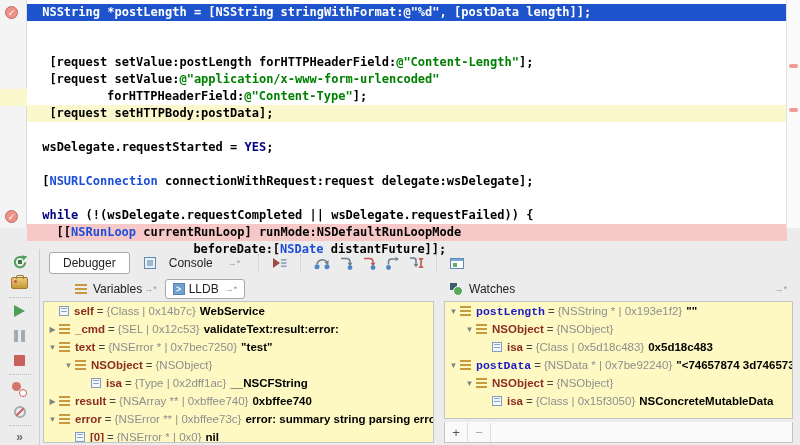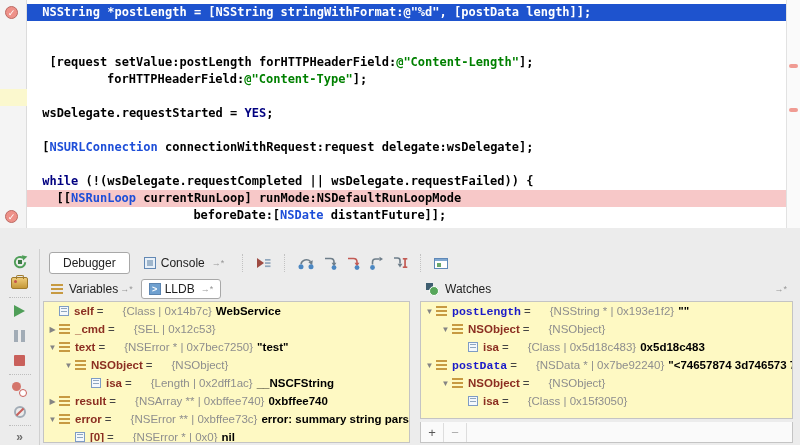--- a/index.html
+++ b/index.html
@@ -45,70 +45,72 @@
   .ic-toolbox::after{content:"";position:absolute;left:2px;top:2px;width:3px;height:3px;background:#C4524C;border-radius:50%;}
   .ic-bps{width:15px;height:15px;position:relative;}
   .ic-bps::before{content:"";position:absolute;left:0;top:0;width:9px;height:9px;border-radius:50%;background:#D4756B;}
   .ic-bps::after{content:"";position:absolute;right:0;bottom:0;width:6px;height:6px;border-radius:50%;border:1.5px solid #C9605B;background:#fff;}
   .ic-mute{width:12px;height:12px;border:2px solid #A2ACB6;border-radius:50%;position:relative;box-sizing:border-box;}
   .ic-mute::after{content:"";position:absolute;left:-1px;top:3px;width:10px;height:2px;background:#C9605B;transform:rotate(-45deg);}
   .more{font-size:12px;color:#6E6E6E;font-weight:bold;}
   
   #tabrow{position:absolute;left:41px;top:0;right:0;height:28px;display:flex;align-items:center;}
   .tab-active{background:#fff;border:1px solid #A8A8A8;border-radius:3px;padding:3px 13px;font-size:12px;color:#222;margin-left:8px;}
-  .tab-flat{display:flex;align-items:center;gap:5px;font-size:12px;color:#222;margin-left:14px;margin-right:10px;}
+  .tab-flat{display:flex;align-items:center;gap:13px;font-size:12px;color:#222;margin-left:14px;margin-right:10px;}
   .sfx{font-size:9px;color:#969696;margin-left:2px;}
   .hsep{width:1px;height:18px;border-left:1px dotted #C2C2C2;margin:0 8px;}
   .stepbtn{margin:0 4px;display:flex;align-items:center;}
   .ic-console{width:12px;height:12px;border:1px solid #6288B4;background:#E8F0F8;position:relative;box-sizing:border-box;}
   .ic-console::after{content:"";position:absolute;left:2px;top:2px;width:6px;height:6px;background:#9FB6CC;}
   .ic-layout{width:14px;height:11px;border:1px solid #5E88B8;background:#fff;position:relative;box-sizing:border-box;}
   .ic-layout::before{content:"";position:absolute;left:0;top:0;right:0;height:2px;background:#7FA7D0;}
   .ic-layout::after{content:"";position:absolute;left:2px;top:4px;width:4px;height:4px;background:#6BA86B;}
   
   #panes{position:absolute;left:41px;top:28px;right:0;bottom:0;display:flex;}
-  #vpane{width:371px;position:relative;}
+  #vpane{width:371px;position:relative;padding-left:24px;}
   #splitter{width:6px;}
   #wpane{flex:1;position:relative;margin-right:5px;}
   .pane-head{height:24px;display:flex;align-items:center;font-size:12px;color:#222;}
   .tab-raised{display:flex;align-items:center;gap:4px;background:#fff;border:1px solid #A8A8A8;border-radius:3px;padding:2px 7px;margin-left:8px;}
   .pane-body{position:absolute;left:2px;right:2px;top:24px;bottom:2px;background:#fef9c3;border:1px solid #C4C4C4;overflow:hidden;}
   #wpane .pane-body{bottom:26px;}
   #wtoolbar{position:absolute;left:2px;right:2px;bottom:2px;height:21px;background:#FAFAFA;border:1px solid #C4C4C4;border-top:none;display:flex;align-items:center;box-sizing:border-box;}
   #wtoolbar .tbtn{width:22px;text-align:center;font-size:13px;color:#555;border-right:1px solid #DDD;line-height:19px;}
   #wtoolbar .tbtn.dis{color:#AAA;}
   
   .trow{height:18px;display:flex;align-items:center;font-size:11.5px;white-space:nowrap;overflow:hidden;}
   .arr{width:13px;flex:none;text-align:center;font-size:8px;color:#848484;}
   .ic{flex:none;margin-right:5px;}
   .ic-lines{width:11px;height:10px;background:repeating-linear-gradient(to bottom,#C79A42 0 2px,rgba(0,0,0,0) 2px 4px);}
   .ic-obj{width:10px;height:10px;border:1px solid #7E9CC4;background:#F4F8FC;position:relative;box-sizing:border-box;}
   .ic-obj::after{content:"";position:absolute;left:1px;top:1px;right:1px;bottom:1px;background:repeating-linear-gradient(to bottom,#8FA6BF 0 1px,rgba(0,0,0,0) 1px 3px);}
   .nm{font-weight:bold;color:#8B2E21;}
   .nm-w{color:#1B1BC8;font-family:Liberation Mono, monospace;}
   .eq{color:#444;margin:0 3px;}
-  .ty{color:#8E8E8E;margin-left:16px;}
+  .ty{color:#8E8E8E;}
   .val{font-weight:bold;color:#000;margin-left:4px;}
   .ic-watch{width:13px;height:13px;position:relative;margin-left:8px;margin-right:6px;flex:none;}
   .ic-watch::before{content:"";position:absolute;left:0;top:0;width:7px;height:7px;background:#3E5E70;}
   .ic-watch::after{content:"";position:absolute;right:0;bottom:0;width:8px;height:8px;border-radius:50%;background:#57A65A;border:1px solid #fff;}
   .ic-lldb{width:12px;height:12px;border:1px solid #5B84B0;background:#6FA0CF;color:#fff;font-size:9px;font-weight:bold;line-height:11px;text-align:center;box-sizing:border-box;}
   .ic-varstab{width:12px;height:10px;background:repeating-linear-gradient(to bottom,#C79A42 0 2px,rgba(0,0,0,0) 2px 4px);margin-left:10px;margin-right:6px;}
 </style>
 </head>
 <body>
 
 <div id="app">
 
   <div id="editor">
     <div id="code-lines">
         <div class="cl sel" style="padding-left: 15.2px;"><span class="tk-w">NSString *postLength = [NSString stringWithFormat:@"%d", [postData length]];</span></div>
         <div class="cl " style="padding-left: 8px;"></div>
         <div class="cl " style="padding-left: 22.4px; margin-top: 16px;"><span class="tk-p">[request setValue:postLength forHTTPHeaderField:</span><span class="tk-s">@"Content-Length"</span><span class="tk-p">];</span></div>
+        <div class="cl " style="padding-left: 22.4px;"><span class="tk-p">[request setValue:</span><span class="tk-s">@"application/x-www-form-urlencoded"</span></div>
         <div class="cl " style="padding-left: 80px;"><span class="tk-p">forHTTPHeaderField:</span><span class="tk-s">@"Content-Type"</span><span class="tk-p">];</span></div>
+        <div class="cl warn" style="padding-left: 22.4px;"><span class="tk-p">[request setHTTPBody:postData];</span></div>
         <div class="cl " style="padding-left: 8px;"></div>
         <div class="cl " style="padding-left: 15.2px;"><span class="tk-p">wsDelegate.requestStarted = </span><span class="tk-k">YES</span><span class="tk-p">;</span></div>
         <div class="cl " style="padding-left: 8px;"></div>
         <div class="cl " style="padding-left: 15.2px;"><span class="tk-p">[</span><span class="tk-c">NSURLConnection</span><span class="tk-p"> connectionWithRequest:request delegate:wsDelegate];</span></div>
         <div class="cl " style="padding-left: 8px;"></div>
         <div class="cl " style="padding-left: 15.2px;"><span class="tk-k">while</span><span class="tk-p"> (!(wsDelegate.requestCompleted || wsDelegate.requestFailed)) {</span></div>
         <div class="cl cur" style="padding-left: 29.6px;"><span class="tk-p">[[</span><span class="tk-c">NSRunLoop</span><span class="tk-p"> currentRunLoop] runMode:NSDefaultRunLoopMode</span></div>
         <div class="cl " style="padding-left: 166.4px;"><span class="tk-p">beforeDate:[</span><span class="tk-c">NSDate</span><span class="tk-p"> </span><span class="tk-b">distantFuture</span><span class="tk-p">]];</span></div>
       </div>
     <div id="gutter">
@@ -240,20 +242,21 @@
               <span class="eq">=</span>
               <span class="ty">{Class | 0x14b7c}</span>
               <span class="val">WebService</span>
             </div>
             <div class="trow">
               <span class="arr" style="margin-left: 2px;">▶</span>
               <span class="ic ic-lines"></span>
               <span class="nm">_cmd</span>
               <span class="eq">=</span>
               <span class="ty">{SEL | 0x12c53}</span>
+              <span class="val">validateText:result:error:</span>
             </div>
             <div class="trow">
               <span class="arr" style="margin-left: 2px;">▼</span>
               <span class="ic ic-lines"></span>
               <span class="nm">text</span>
               <span class="eq">=</span>
               <span class="ty">{NSError * | 0x7bec7250}</span>
               <span class="val">"test"</span>
             </div>
             <div class="trow">
@@ -261,21 +264,21 @@
               <span class="ic ic-lines"></span>
               <span class="nm">NSObject</span>
               <span class="eq">=</span>
               <span class="ty">{NSObject}</span>
             </div>
             <div class="trow">
               <span class="arr" style="margin-left: 34px;"></span>
               <span class="ic ic-obj"></span>
               <span class="nm">isa</span>
               <span class="eq">=</span>
-              <span class="ty">{Length | 0x2dff1ac}</span>
+              <span class="ty">{Type | 0x2dff1ac}</span>
               <span class="val">__NSCFString</span>
             </div>
             <div class="trow">
               <span class="arr" style="margin-left: 2px;">▶</span>
               <span class="ic ic-lines"></span>
               <span class="nm">result</span>
               <span class="eq">=</span>
               <span class="ty">{NSArray ** | 0xbffee740}</span>
               <span class="val">0xbffee740</span>
             </div>
@@ -343,20 +346,21 @@
               <span class="nm">NSObject</span>
               <span class="eq">=</span>
               <span class="ty">{NSObject}</span>
             </div>
             <div class="trow">
               <span class="arr" style="margin-left: 34px;"></span>
               <span class="ic ic-obj"></span>
               <span class="nm">isa</span>
               <span class="eq">=</span>
               <span class="ty">{Class | 0x15f3050}</span>
+              <span class="val">NSConcreteMutableData</span>
             </div>
           </div>
         <div id="wtoolbar">
           <span class="tbtn">+</span>
           <span class="tbtn dis">−</span>
         </div>
       </div>
     </div>
   </div>
 </div>

